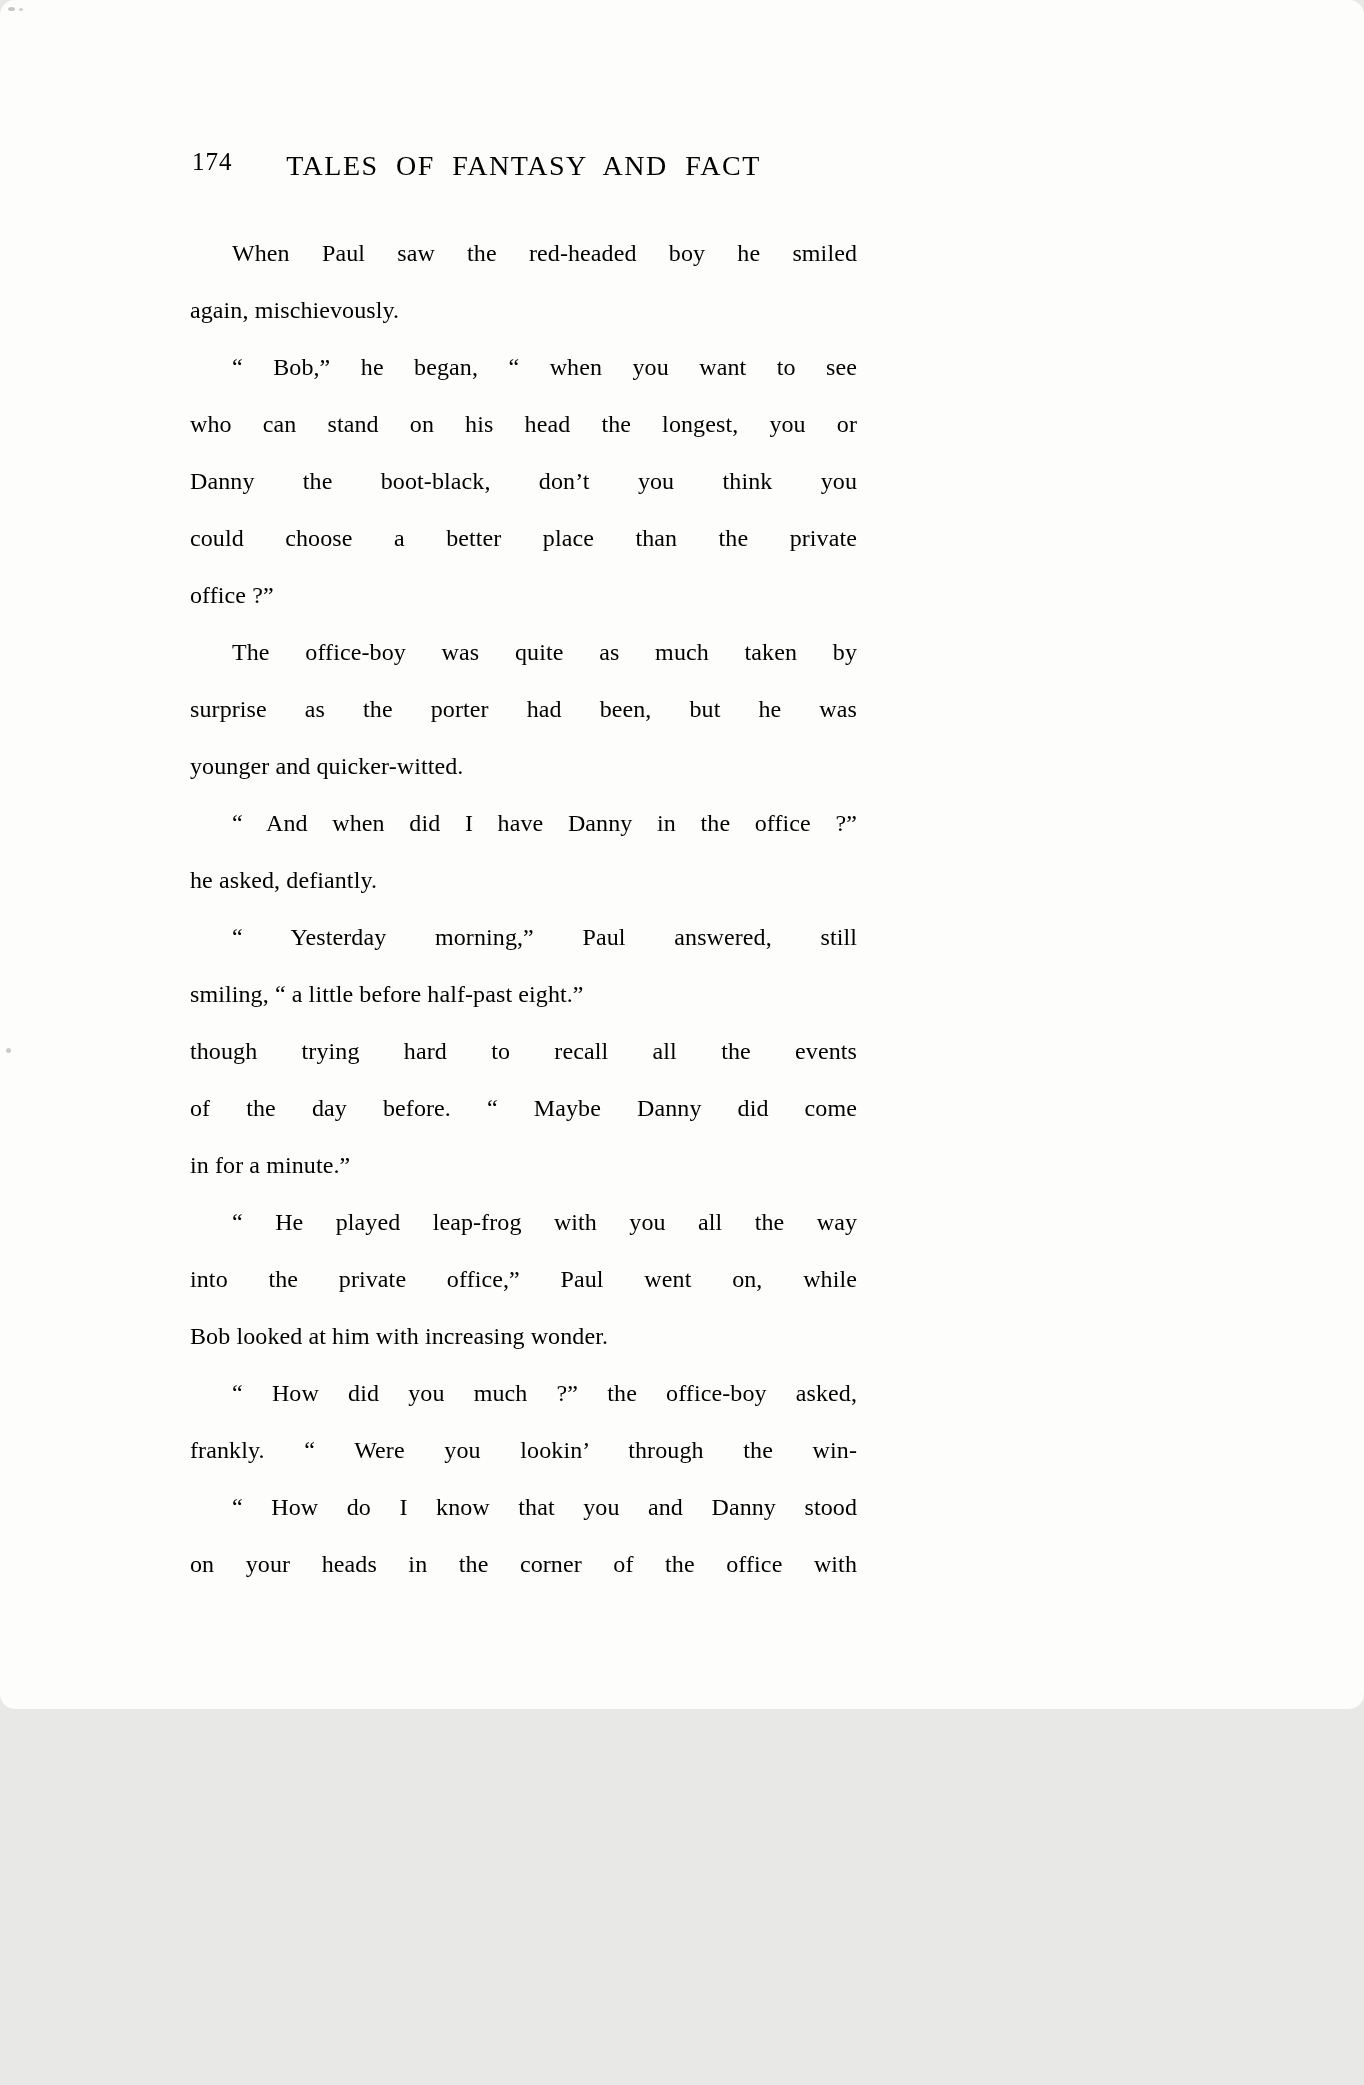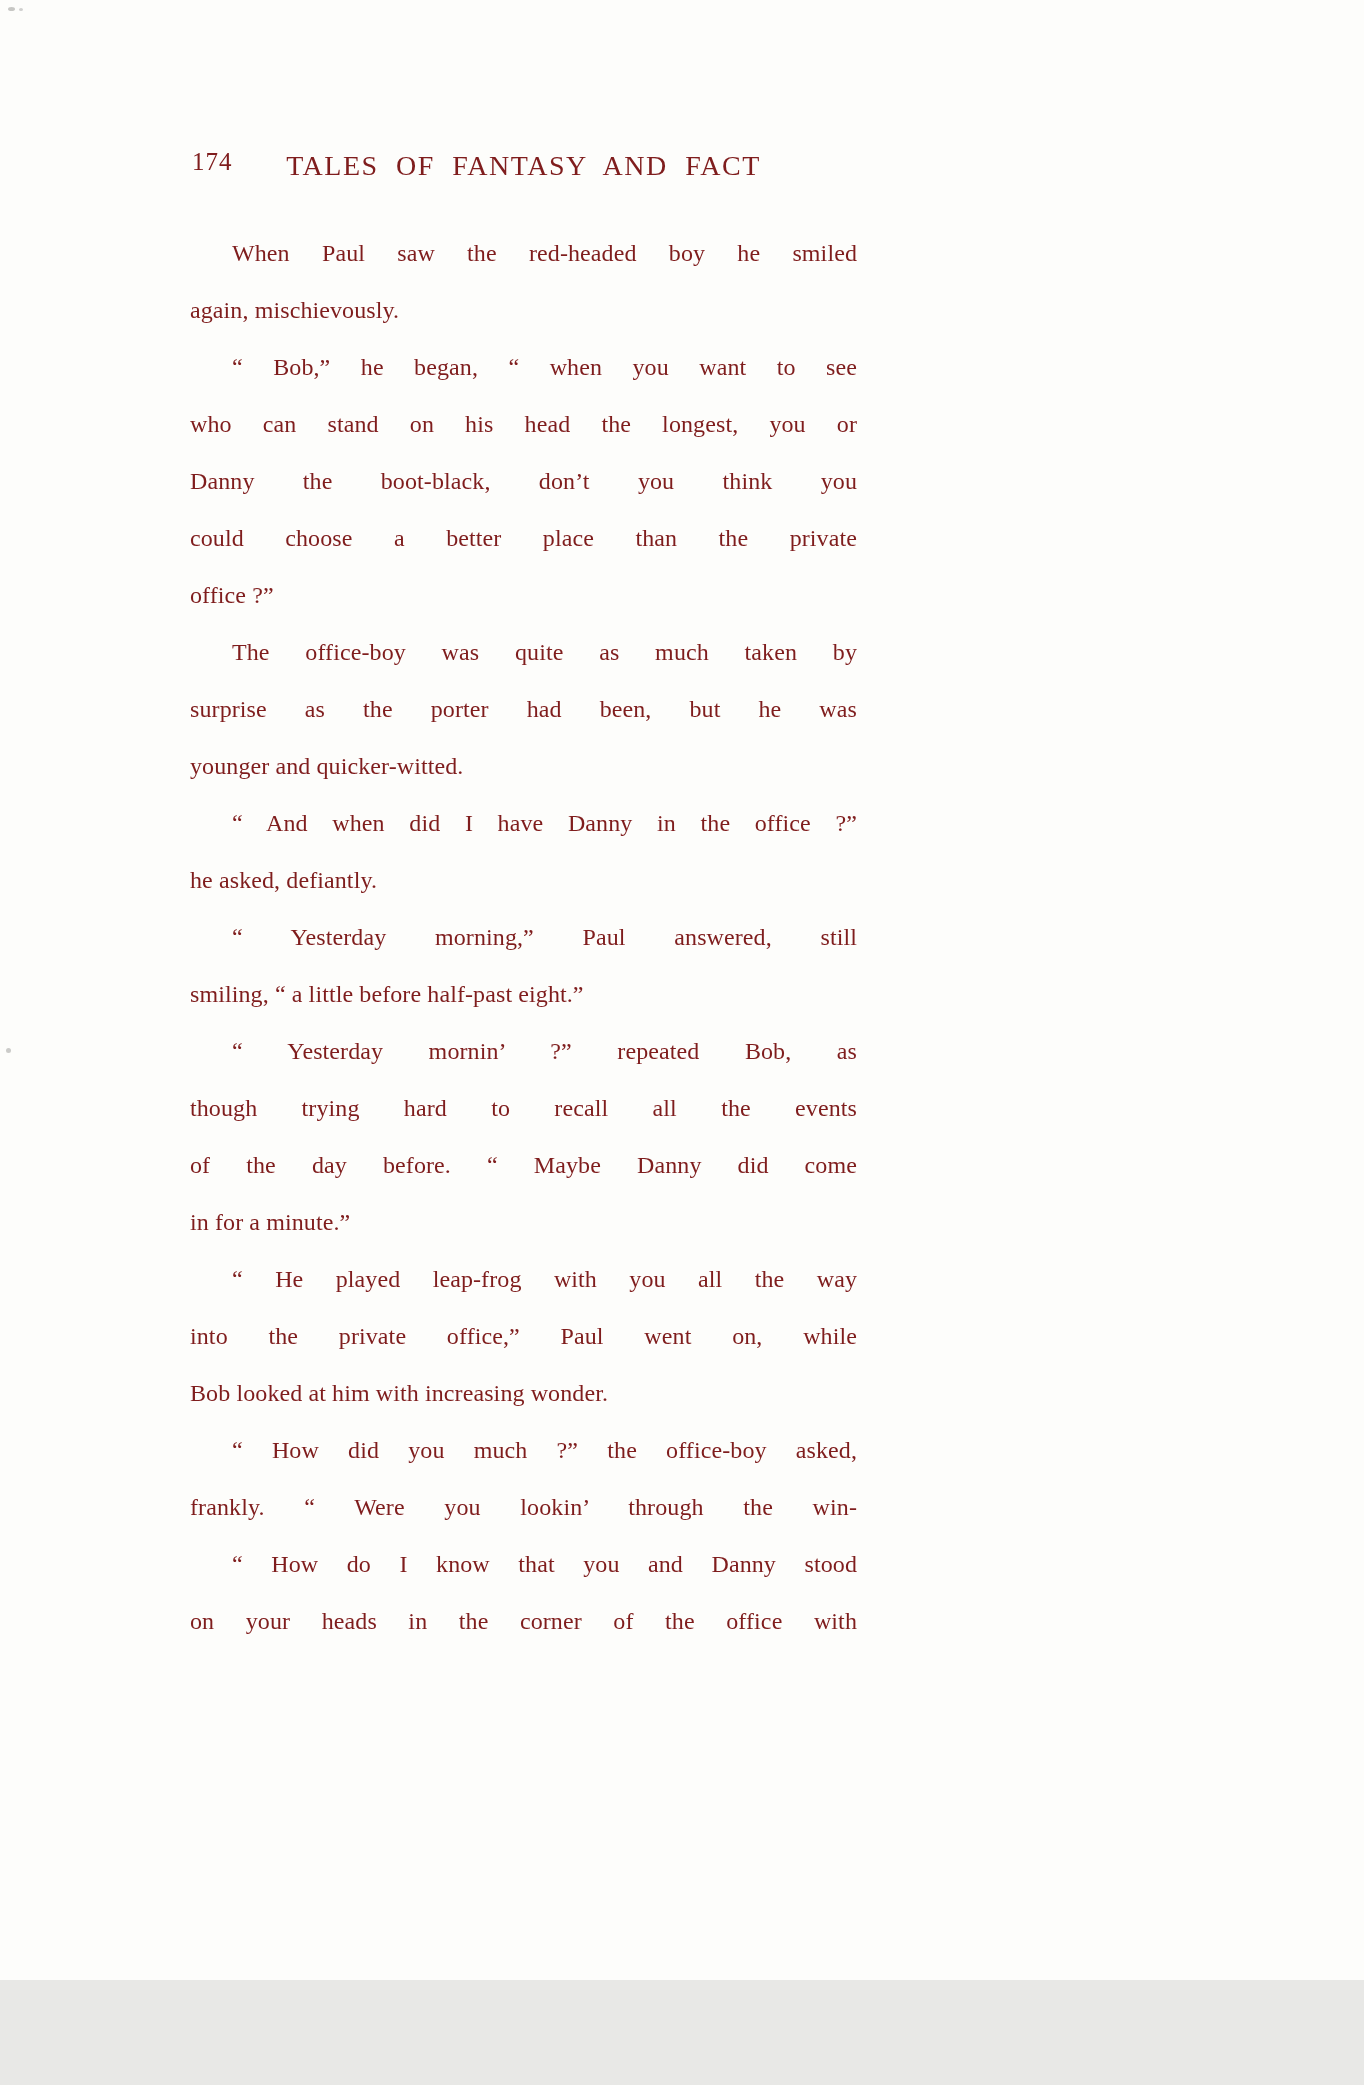--- a/index.html
+++ b/index.html
@@ -3,25 +3,26 @@
 <meta charset="utf-8">
 <style>
   html, body {
     margin: 0;
     padding: 0;
     background: #e8e8e6;
   }
   .page {
     position: relative;
     width: 1364px;
-    height: 1980px;
+    height: 1709px;
     background: #fdfdfb;
     overflow: hidden;
     font-family: "Liberation Serif", "DejaVu Serif", serif;
-    color: #7f1d1d;
+    color: #000000;
+    border-radius: 15px;
   }
   .running-header {
     position: absolute;
     left: 190px;
     top: 148px;
     width: 667px;
     height: 30px;
   }
   .page-number {
     position: absolute;
@@ -91,21 +92,20 @@
       <div class="line">Danny the boot-black, don’t you think you</div>
       <div class="line">could choose a better place than the private</div>
       <div class="line end">office ?”</div>
       <div class="line indent">The office-boy was quite as much taken by</div>
       <div class="line">surprise as the porter had been, but he was</div>
       <div class="line end">younger and quicker-witted.</div>
       <div class="line indent">“ And when did I have Danny in the office ?”</div>
       <div class="line end">he asked, defiantly.</div>
       <div class="line indent">“ Yesterday morning,” Paul answered, still</div>
       <div class="line end">smiling, “ a little before half-past eight.”</div>
-      <div class="line indent">“ Yesterday mornin’ ?” repeated Bob, as</div>
       <div class="line">though trying hard to recall all the events</div>
       <div class="line">of the day before. “ Maybe Danny did come</div>
       <div class="line end">in for a minute.”</div>
       <div class="line indent">“ He played leap-frog with you all the way</div>
       <div class="line">into the private office,” Paul went on, while</div>
       <div class="line end">Bob looked at him with increasing wonder.</div>
       <div class="line indent">“ How did you much ?” the office-boy asked,</div>
       <div class="line">frankly. “ Were you lookin’ through the win-</div>
       <div class="line indent">“ How do I know that you and Danny stood</div>
       <div class="line">on your heads in the corner of the office with</div>

